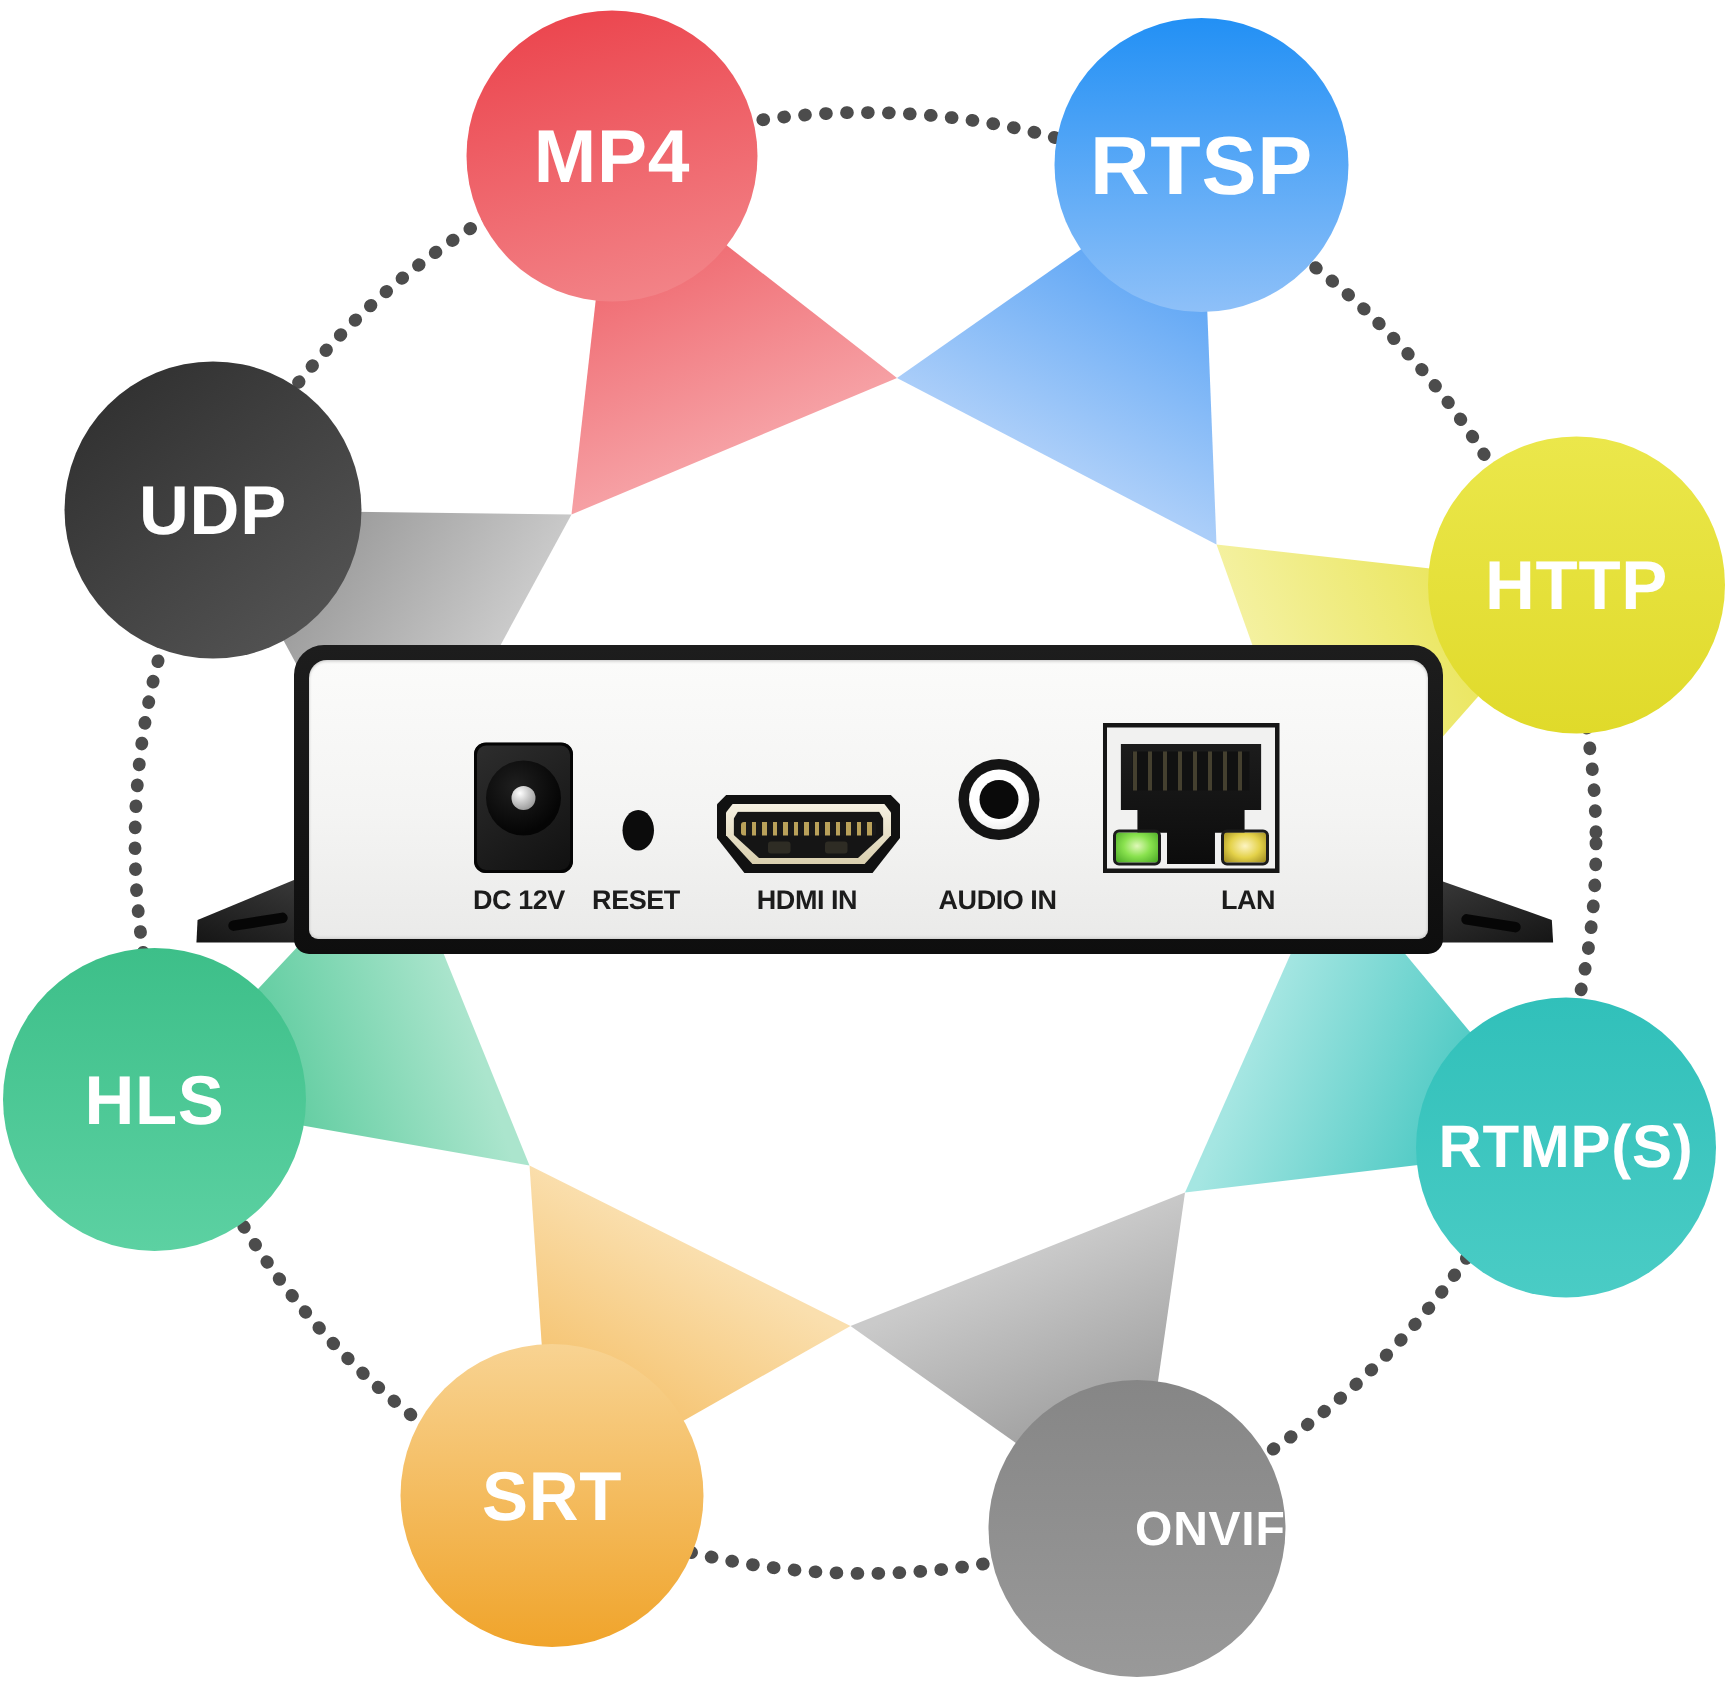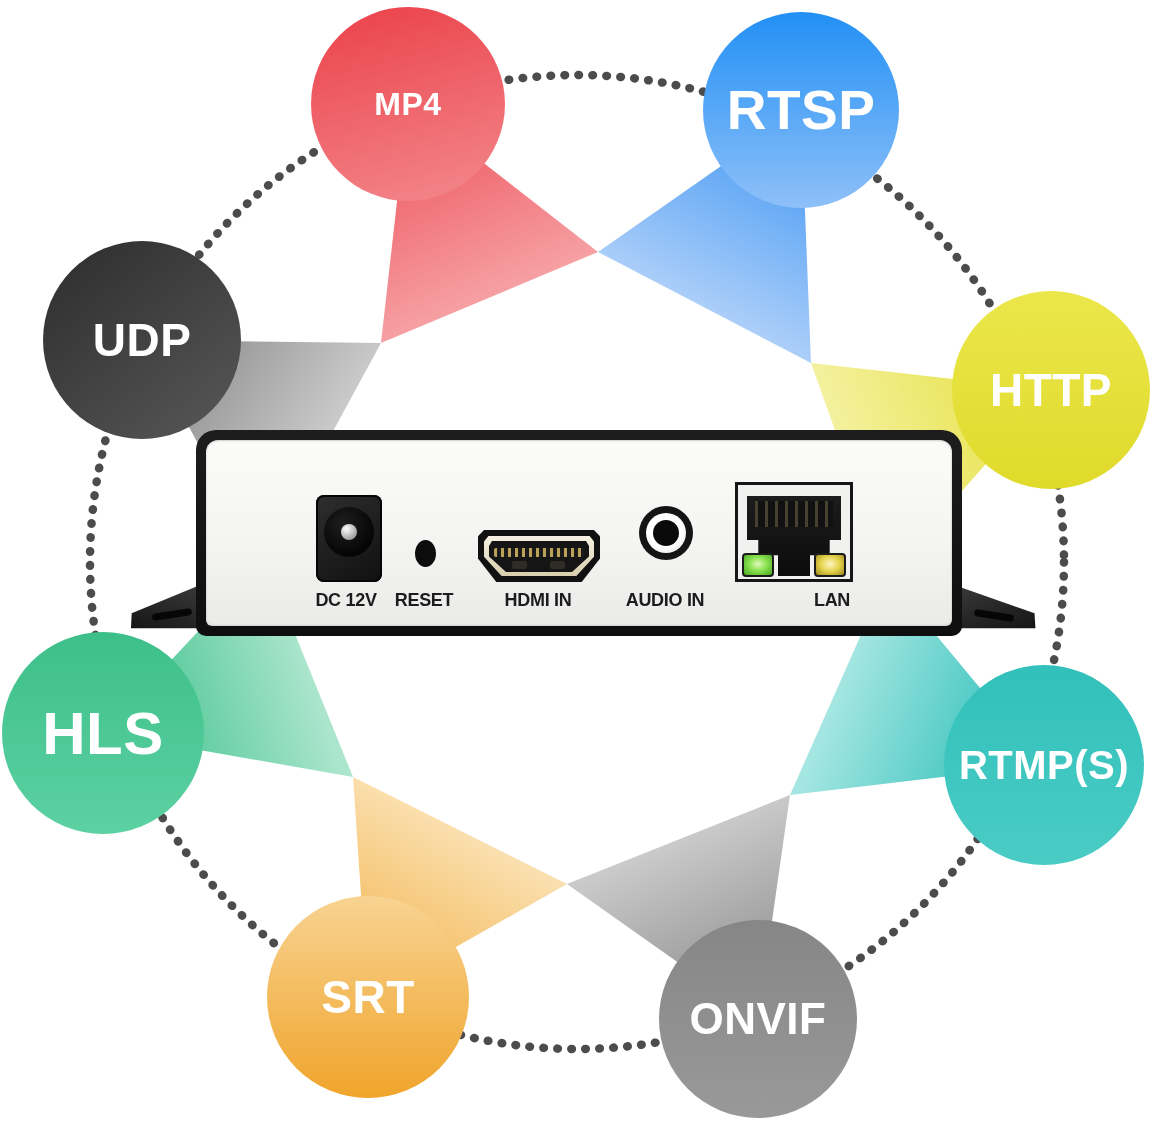--- a/index.html
+++ b/index.html
@@ -123,42 +123,42 @@
         <polygon points="142,340 262,562 381,343" fill="url(#beam-grad-2)"></polygon>
         <polygon points="1051,390 811,363 887,576" fill="url(#beam-grad-3)"></polygon>
         <polygon points="103,733 265,560 353,777" fill="url(#beam-grad-4)"></polygon>
         <polygon points="1044,765 887,576 790,795" fill="url(#beam-grad-5)"></polygon>
         <polygon points="368,997 353,777 567,884" fill="url(#beam-grad-6)"></polygon>
         <polygon points="758,1019 567,884 790,795" fill="url(#beam-grad-7)"></polygon>
       </g>
   </svg>
 
   <div id="bubbles">
-      <div class="bubble" style="left: 311px; top: 7px; width: 194px; height: 194px; font-size: 32px; background: linear-gradient(165deg, rgb(235, 64, 73), rgb(243, 137, 141));">
+      <div class="bubble" style="left: 311px; top: 7px; width: 194px; height: 194px; font-size: 50px; background: linear-gradient(165deg, rgb(235, 64, 73), rgb(243, 137, 141));">
         <span>MP4</span>
       </div>
       <div class="bubble" style="left: 703px; top: 12px; width: 196px; height: 196px; font-size: 55px; background: linear-gradient(rgb(34, 144, 245), rgb(142, 192, 248));">
         <span>RTSP</span>
       </div>
       <div class="bubble" style="left: 43px; top: 241px; width: 198px; height: 198px; font-size: 46px; background: linear-gradient(140deg, rgb(44, 44, 44), rgb(88, 88, 88));">
         <span>UDP</span>
       </div>
       <div class="bubble" style="left: 952px; top: 291px; width: 198px; height: 198px; font-size: 46px; background: linear-gradient(rgb(235, 231, 75), rgb(224, 218, 42));">
         <span>HTTP</span>
       </div>
-      <div class="bubble" style="left: 2px; top: 632px; width: 202px; height: 202px; font-size: 60px; background: linear-gradient(rgb(61, 191, 137), rgb(92, 209, 162));">
+      <div class="bubble" style="left: 2px; top: 632px; width: 202px; height: 202px; font-size: 46px; background: linear-gradient(rgb(61, 191, 137), rgb(92, 209, 162));">
         <span>HLS</span>
       </div>
       <div class="bubble" style="left: 944px; top: 665px; width: 200px; height: 200px; font-size: 40px; background: linear-gradient(rgb(49, 192, 186), rgb(74, 204, 197));">
         <span>RTMP(S)</span>
       </div>
       <div class="bubble" style="left: 267px; top: 896px; width: 202px; height: 202px; font-size: 46px; background: linear-gradient(rgb(248, 211, 146), rgb(240, 164, 43)); text-align: center;">
         <span>SRT</span>
       </div>
-      <div class="bubble" style="left: 659px; top: 920px; width: 198px; height: 198px; font-size: 44px; background: linear-gradient(rgb(134, 134, 134), rgb(153, 153, 153));">
+      <div class="bubble" style="left: 659px; top: 920px; width: 198px; height: 198px; font-size: 32px; background: linear-gradient(rgb(134, 134, 134), rgb(153, 153, 153)); justify-content: flex-end;">
         <span>ONVIF</span>
       </div>
     </div>
 
   <div class="bracket bracket-left">
     <div class="slot"></div>
   </div>
   <div class="bracket bracket-right">
     <div class="slot"></div>
   </div>

